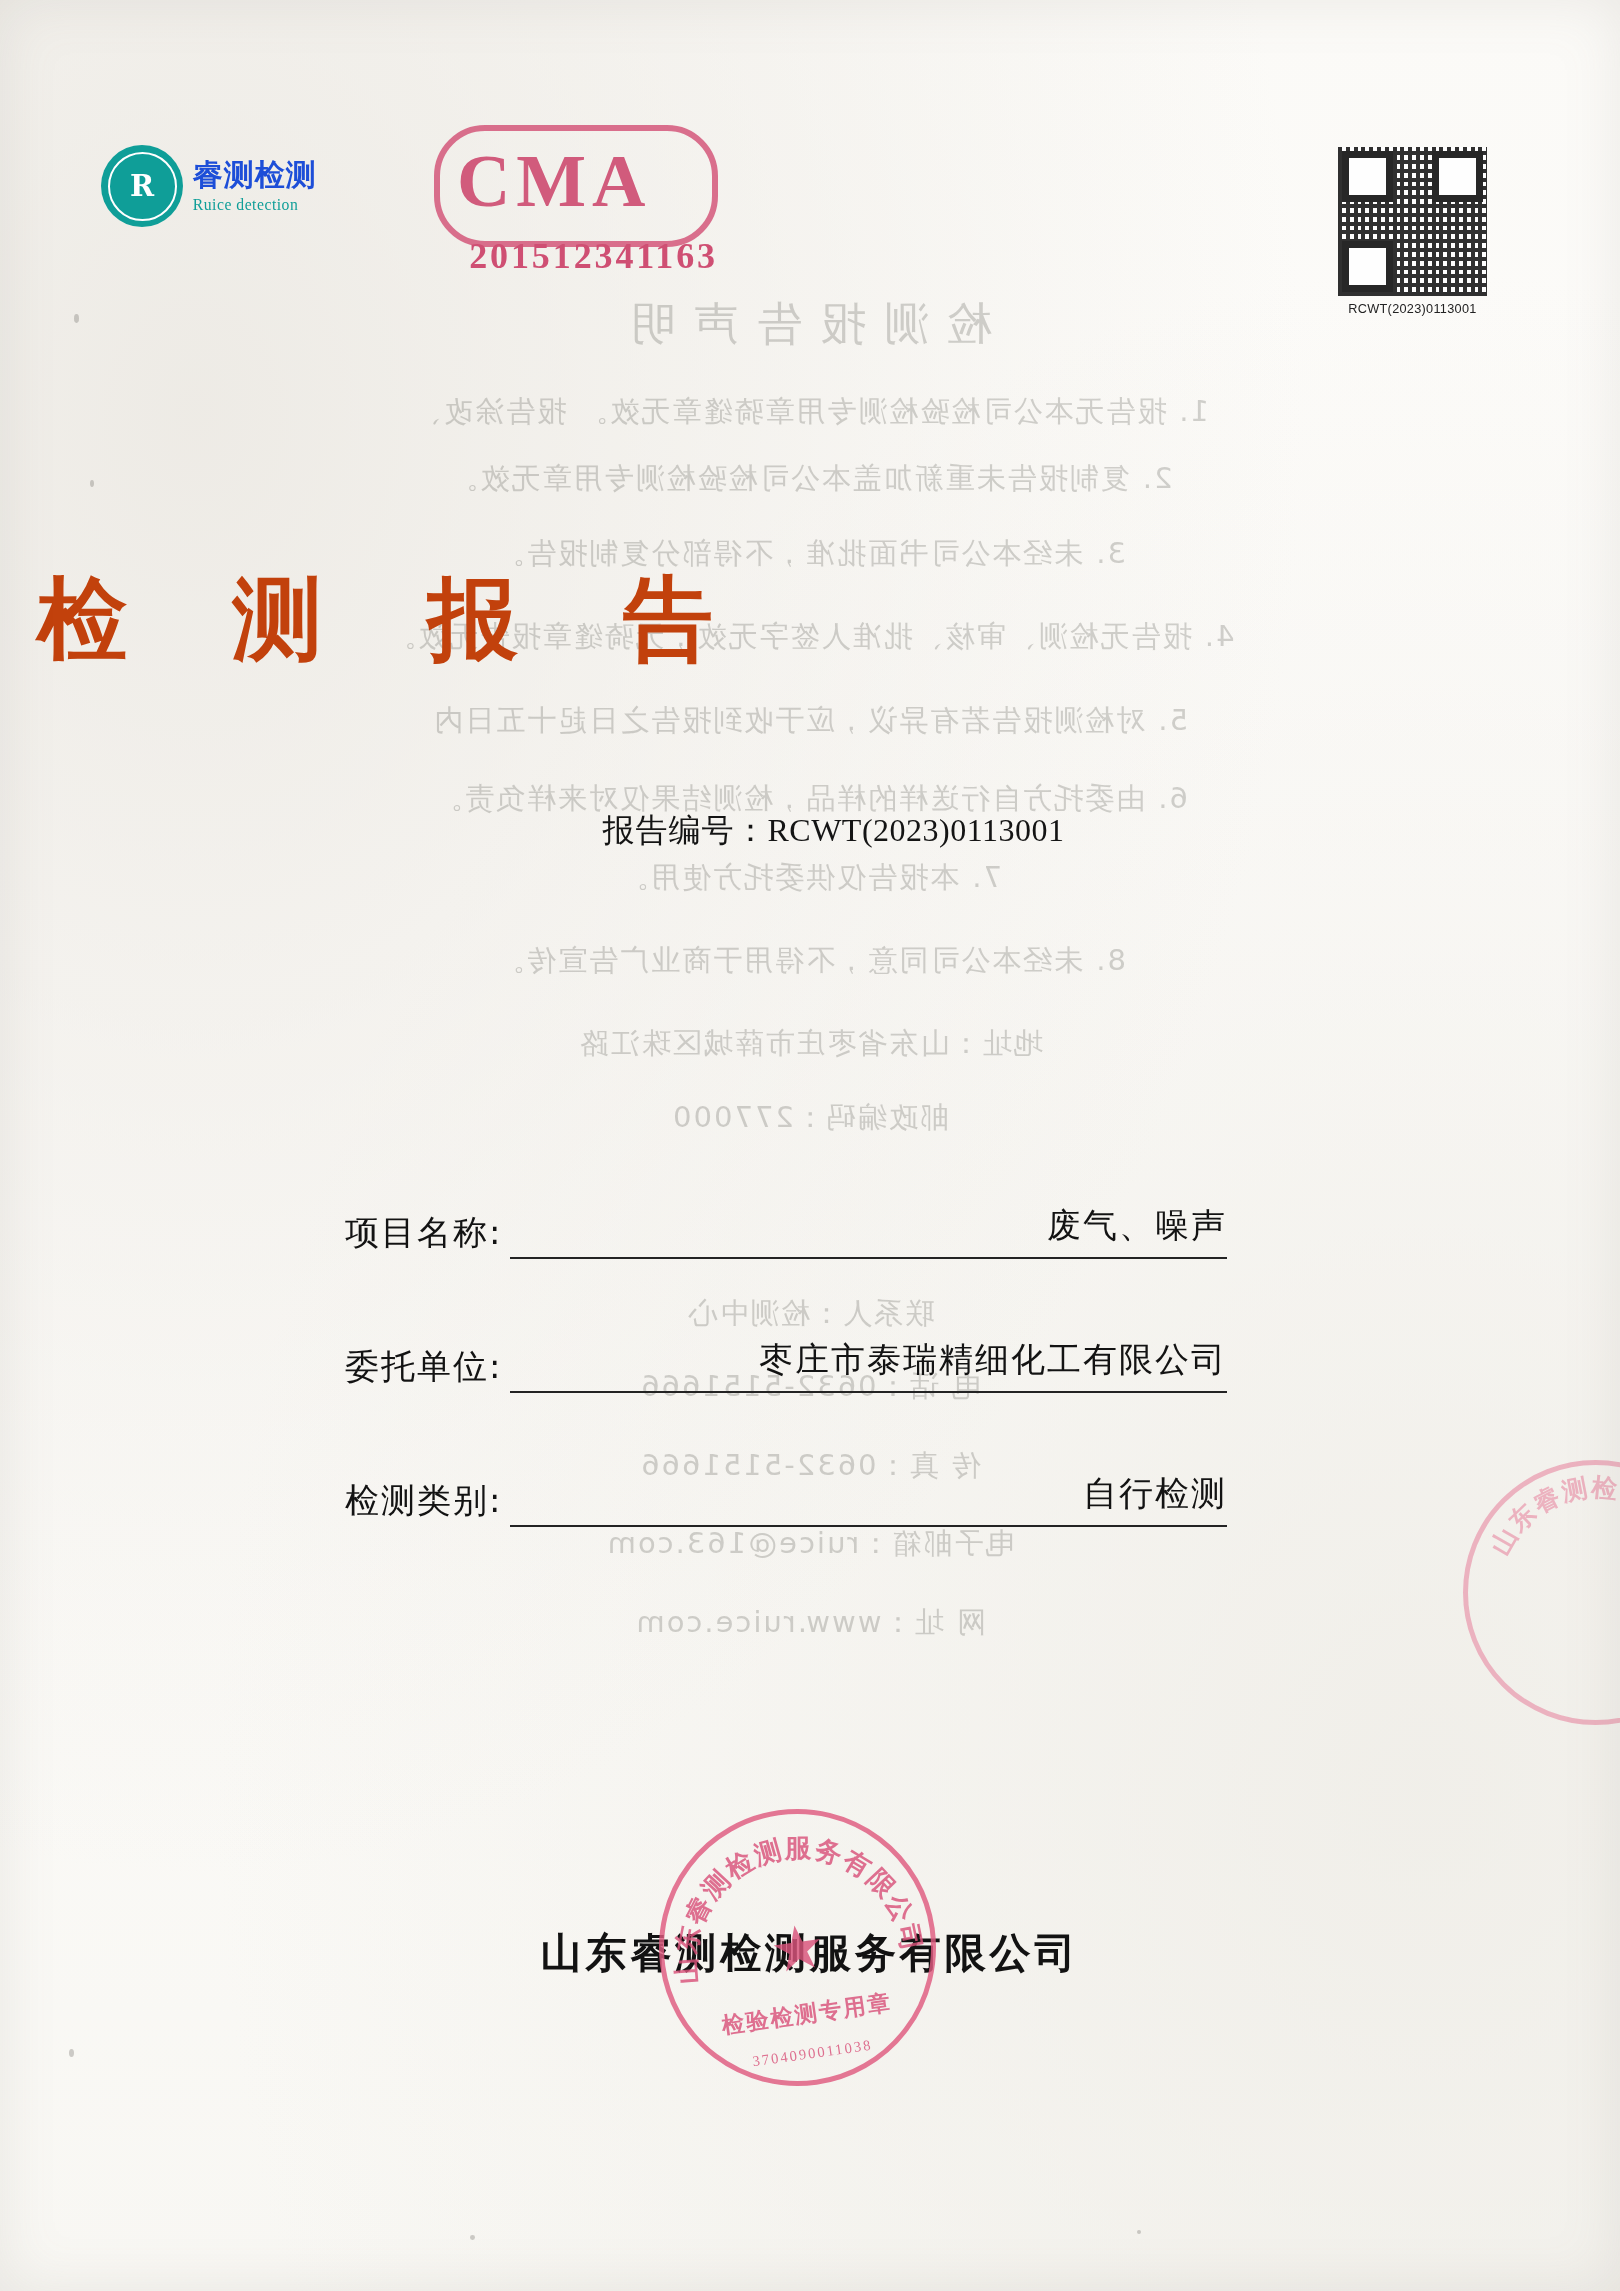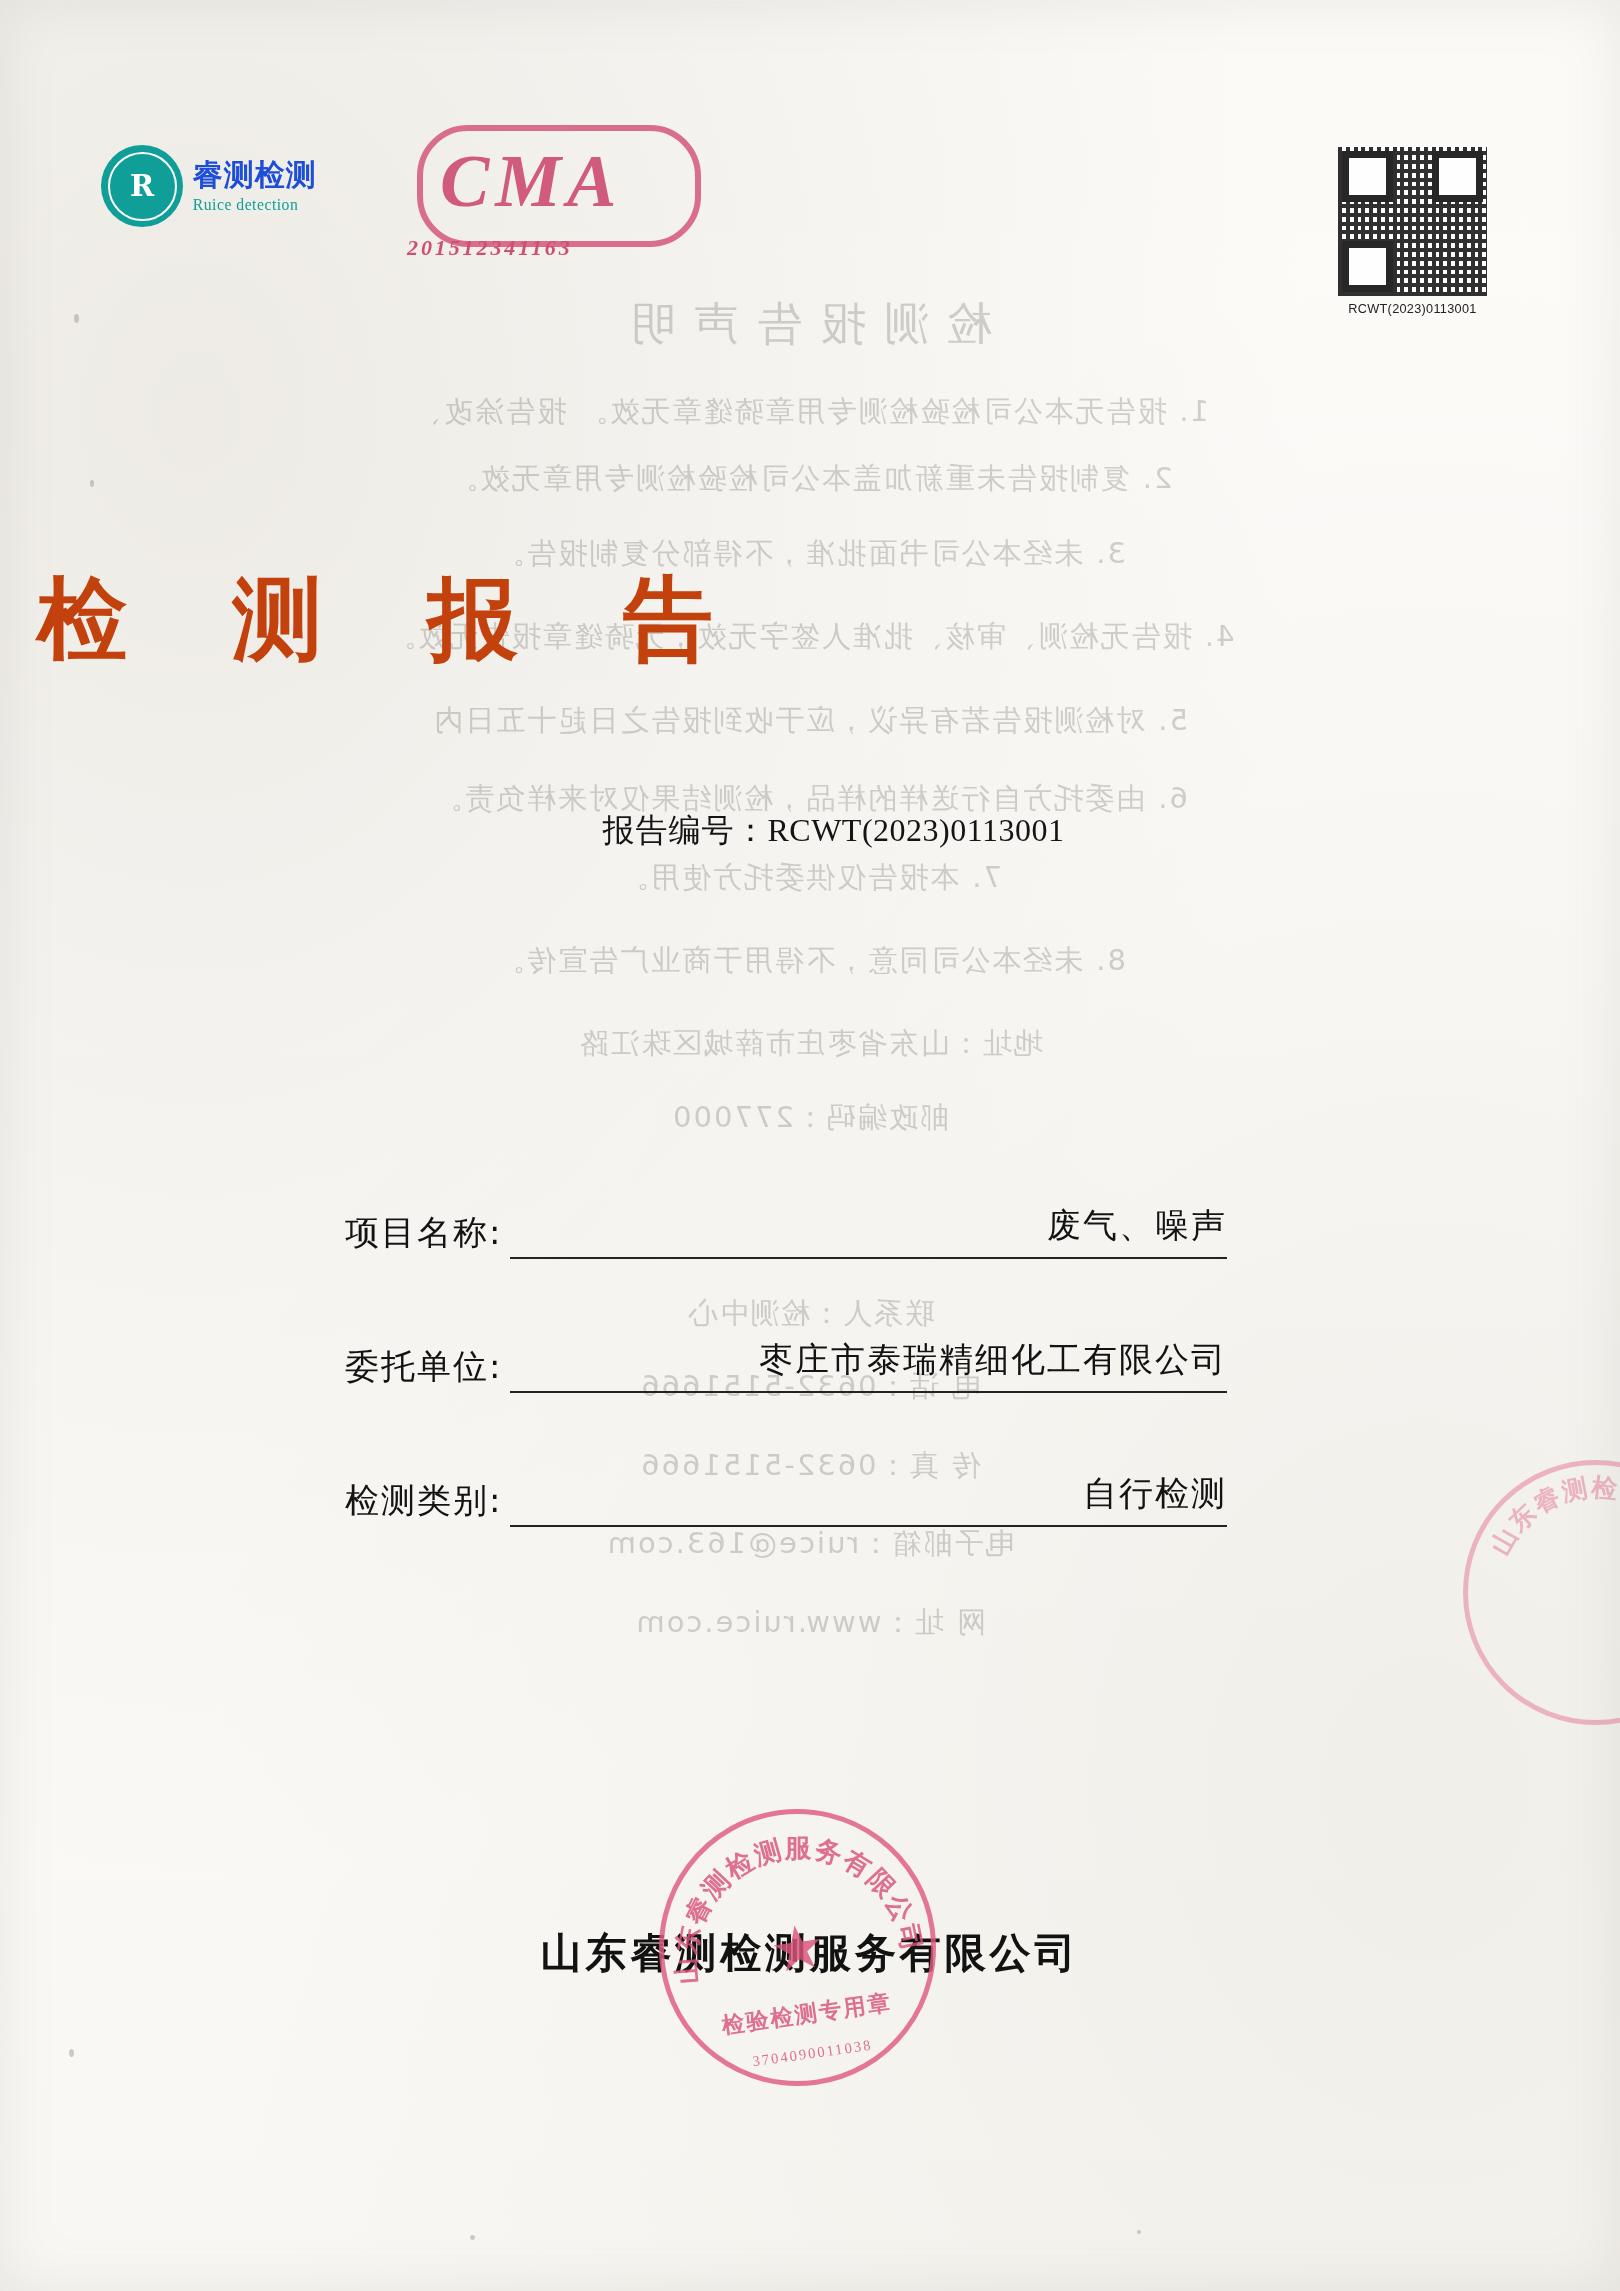--- a/index.html
+++ b/index.html
@@ -95,26 +95,25 @@
     font-size: 15.7px;
     color: #0f9e98;
     letter-spacing: 0.5px;
     margin-top: 4.9px;
     font-family: "Liberation Serif", serif;
   }
 
   
   .cma-stamp {
     position: absolute;
-    left: 407px;
+    left: 424px;
     top: 125px;
     width: 304px;
     height: 147px;
     color: #d4577a;
-    font-style: italic;
   }
   .cma-stamp .ring {
     position: absolute;
     left: 9.8px; top: 0;
     width: 272px;
     height: 110px;
     border: 6.9px solid #d4577a;
     border-radius: 51px;
     opacity: 0.85;
   }
@@ -127,22 +126,22 @@
     letter-spacing: 5.9px;
     font-family: "Liberation Serif", serif;
     color: #cf4f73;
     opacity: 0.92;
   }
   .cma-stamp .num {
     position: absolute;
     left: 0px;
     top: 110px;
     width: 294px;
-    text-align: left;
-    font-size: 22px;
+    text-align: right;
+    font-size: 36px;
     letter-spacing: 2.9px;
     font-family: "Liberation Serif", serif;
     color: #cf4f73;
     font-weight: bold;
   }
 
   
   .zhengben {
     position: absolute;
     right: 101px;

